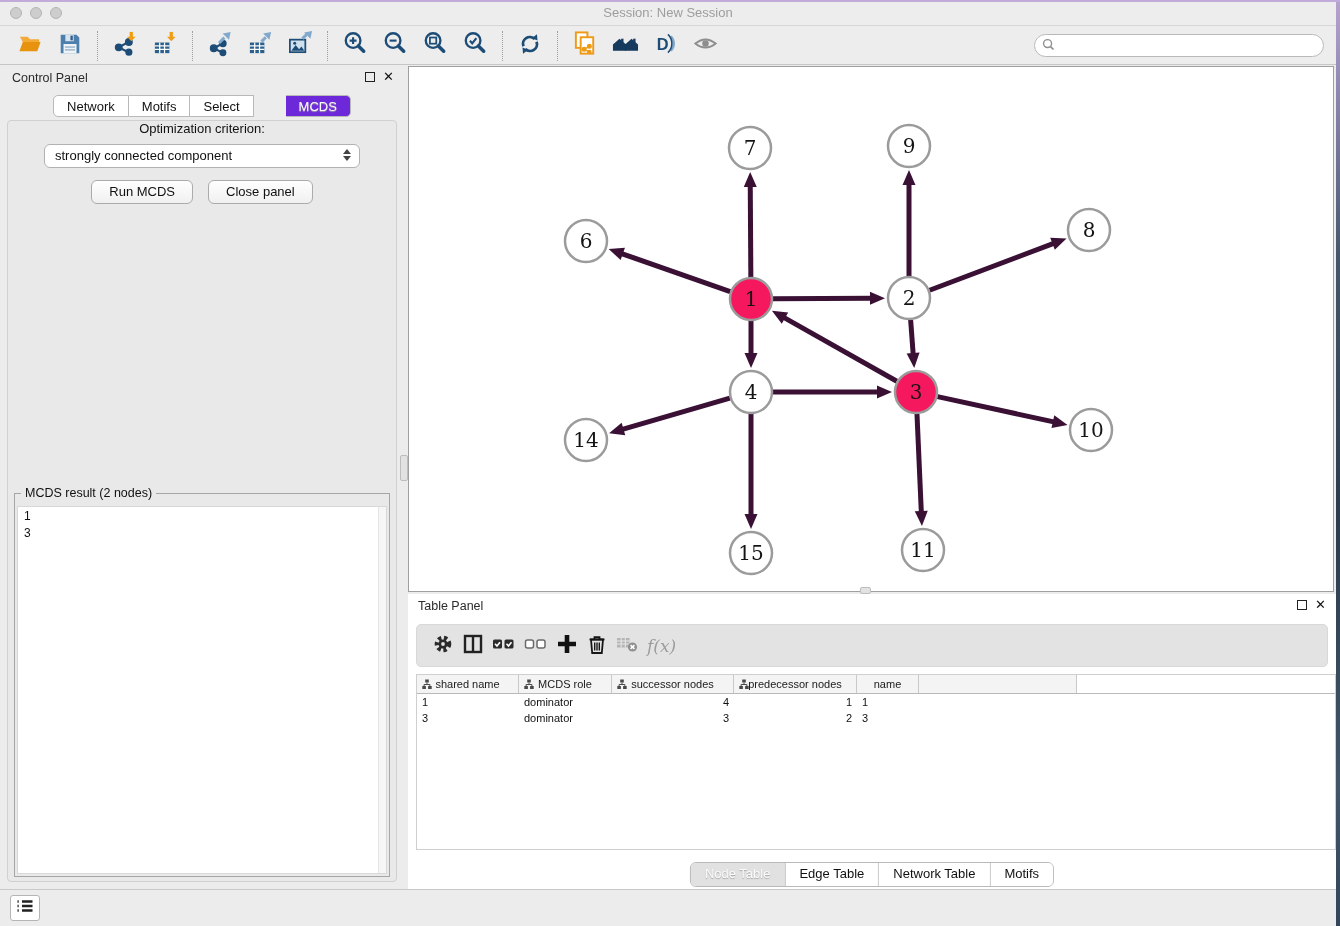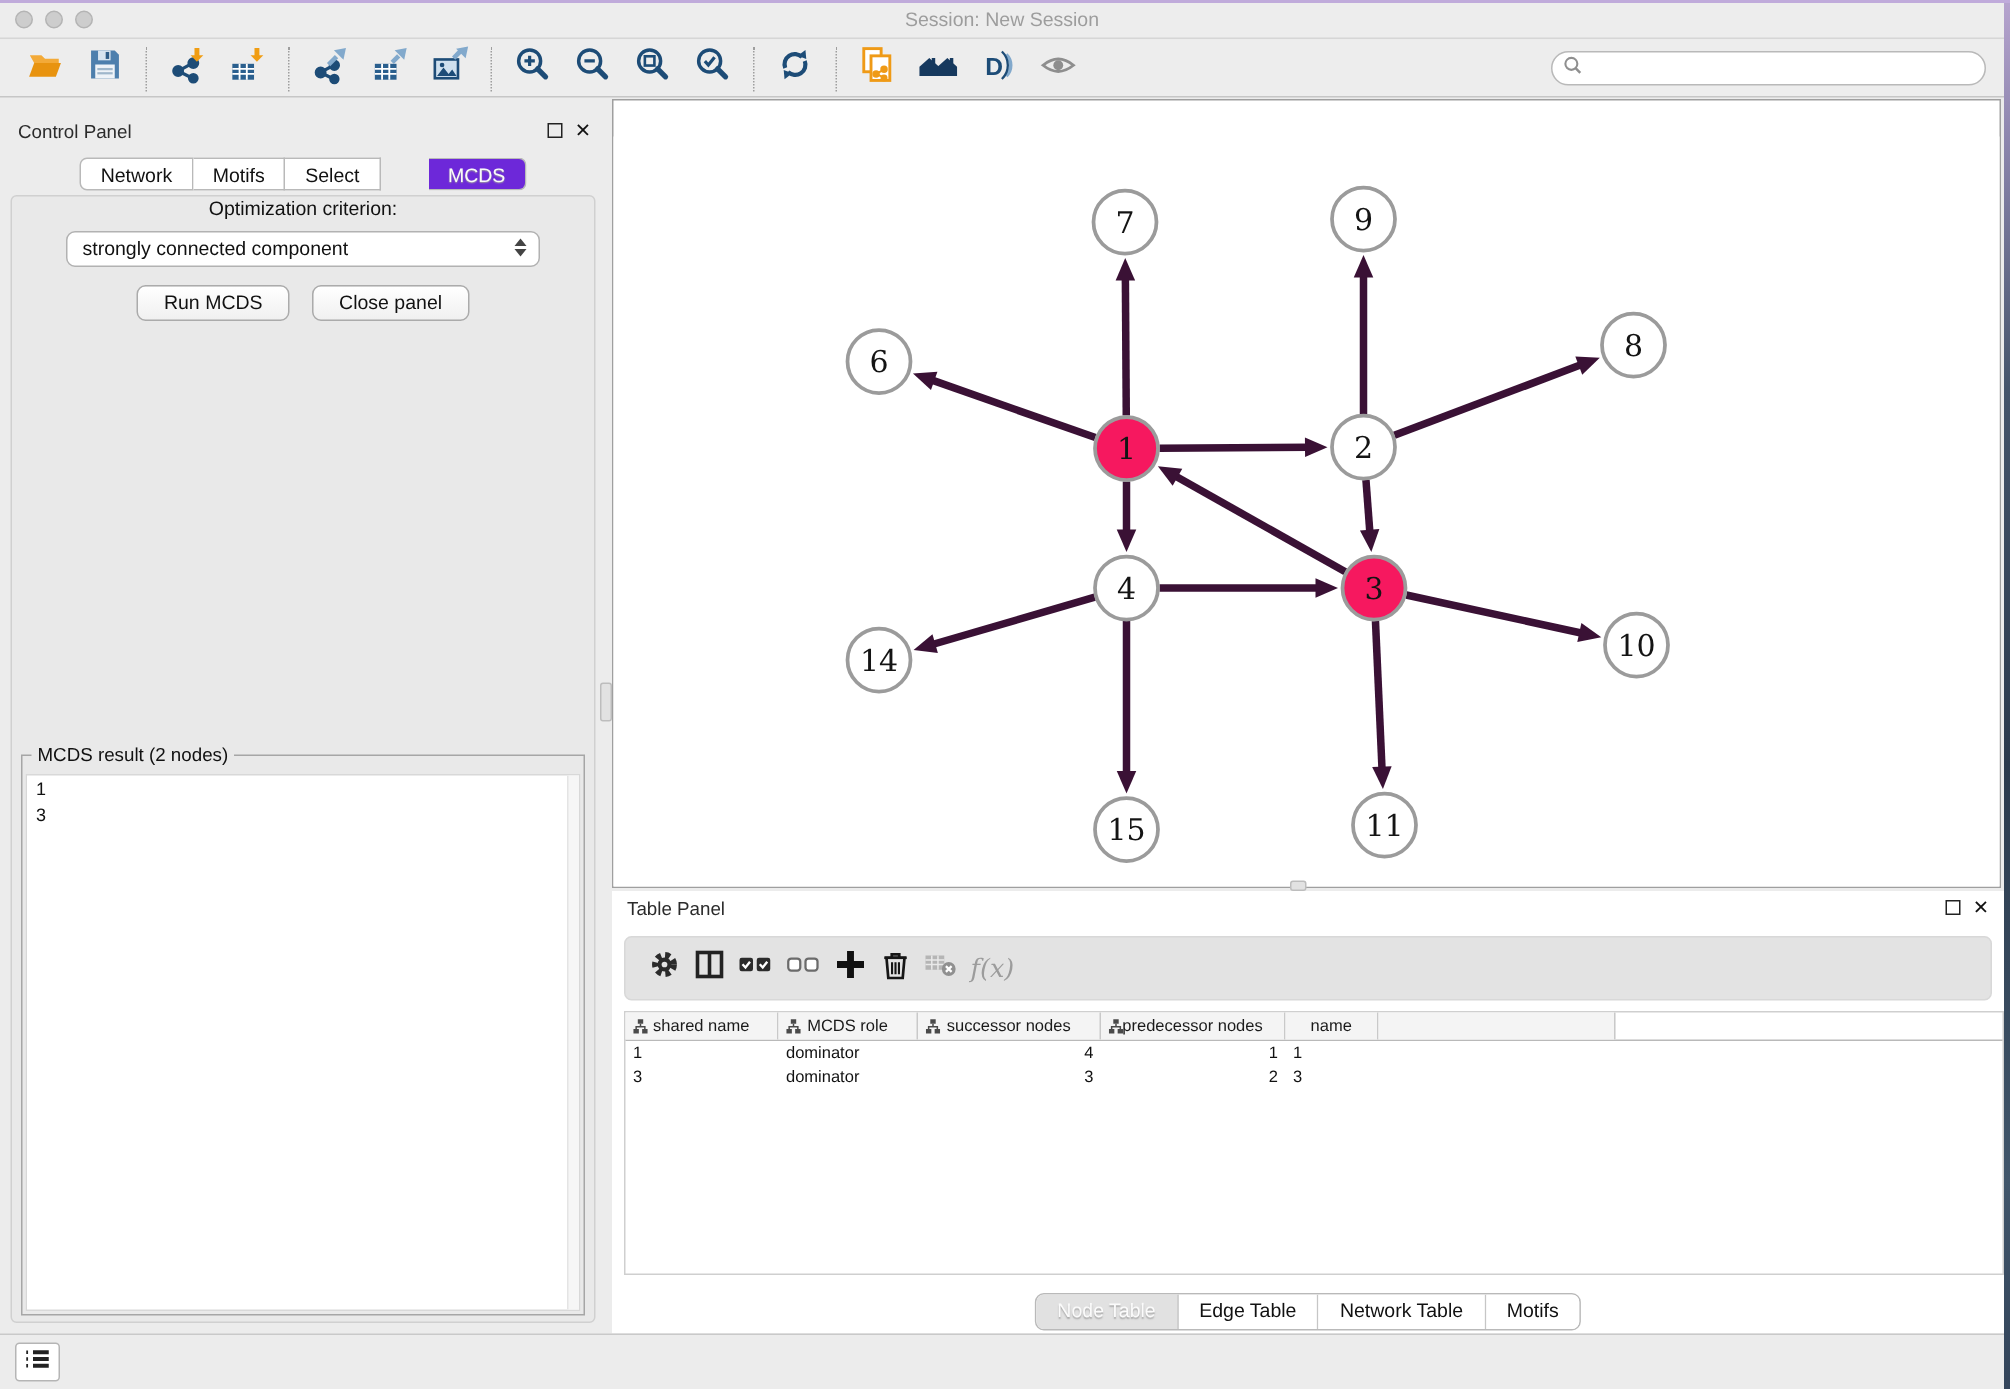--- a/index.html
+++ b/index.html
@@ -21,21 +21,21 @@
   
   .toolbar { position:absolute; left:0; top:27px; right:4px; height:38px; background:#ededed;
     border-bottom:1px solid #c6c6c6; display:flex; align-items:center; padding-left:10px; }
   .tbtn { width:40px; height:32px; display:flex; align-items:center; justify-content:center; border-radius:4px; }
   .tsep { width:1px; height:30px; border-left:1px dotted #9e9e9e; margin:0 7px; }
   .searchbox { margin-left:auto; margin-right:12px; width:290px; height:23px; background:#fff;
     border:1px solid #b9b9b9; border-radius:12px; display:flex; align-items:center; padding:0 7px; }
   .searchbox input { border:none; outline:none; flex:1; font-size:12px; background:transparent; margin-left:5px; }
 
   
-  .control-panel { position:absolute; left:0; top:76px; width:404px; bottom:37px; background:#ececec; }
+  .control-panel { position:absolute; left:0; top:66px; width:404px; bottom:37px; background:#ececec; }
   .cp-head { position:relative; height:26px; }
   .panel-title { position:absolute; left:12px; top:5px; font-size:12.5px; color:#2b2b2b; }
   .win-ctrls { position:absolute; right:10px; top:6px; display:flex; gap:8px; align-items:center; }
   .float-ic { width:10px; height:10px; border:1.6px solid #222; background:transparent; }
   .close-ic { font-size:13px; font-weight:bold; color:#111; line-height:10px; }
 
   .cp-tabs { display:flex; justify-content:center; margin-top:3px; position:relative; z-index:2; }
   .seg { height:22px; line-height:21px; padding:0 13px; background:#fff; border:1px solid #b9b9b9;
     border-left-width:0; font-size:13px; color:#111; }
   .seg:first-child { border-left-width:1px; border-radius:5px 0 0 5px; }

